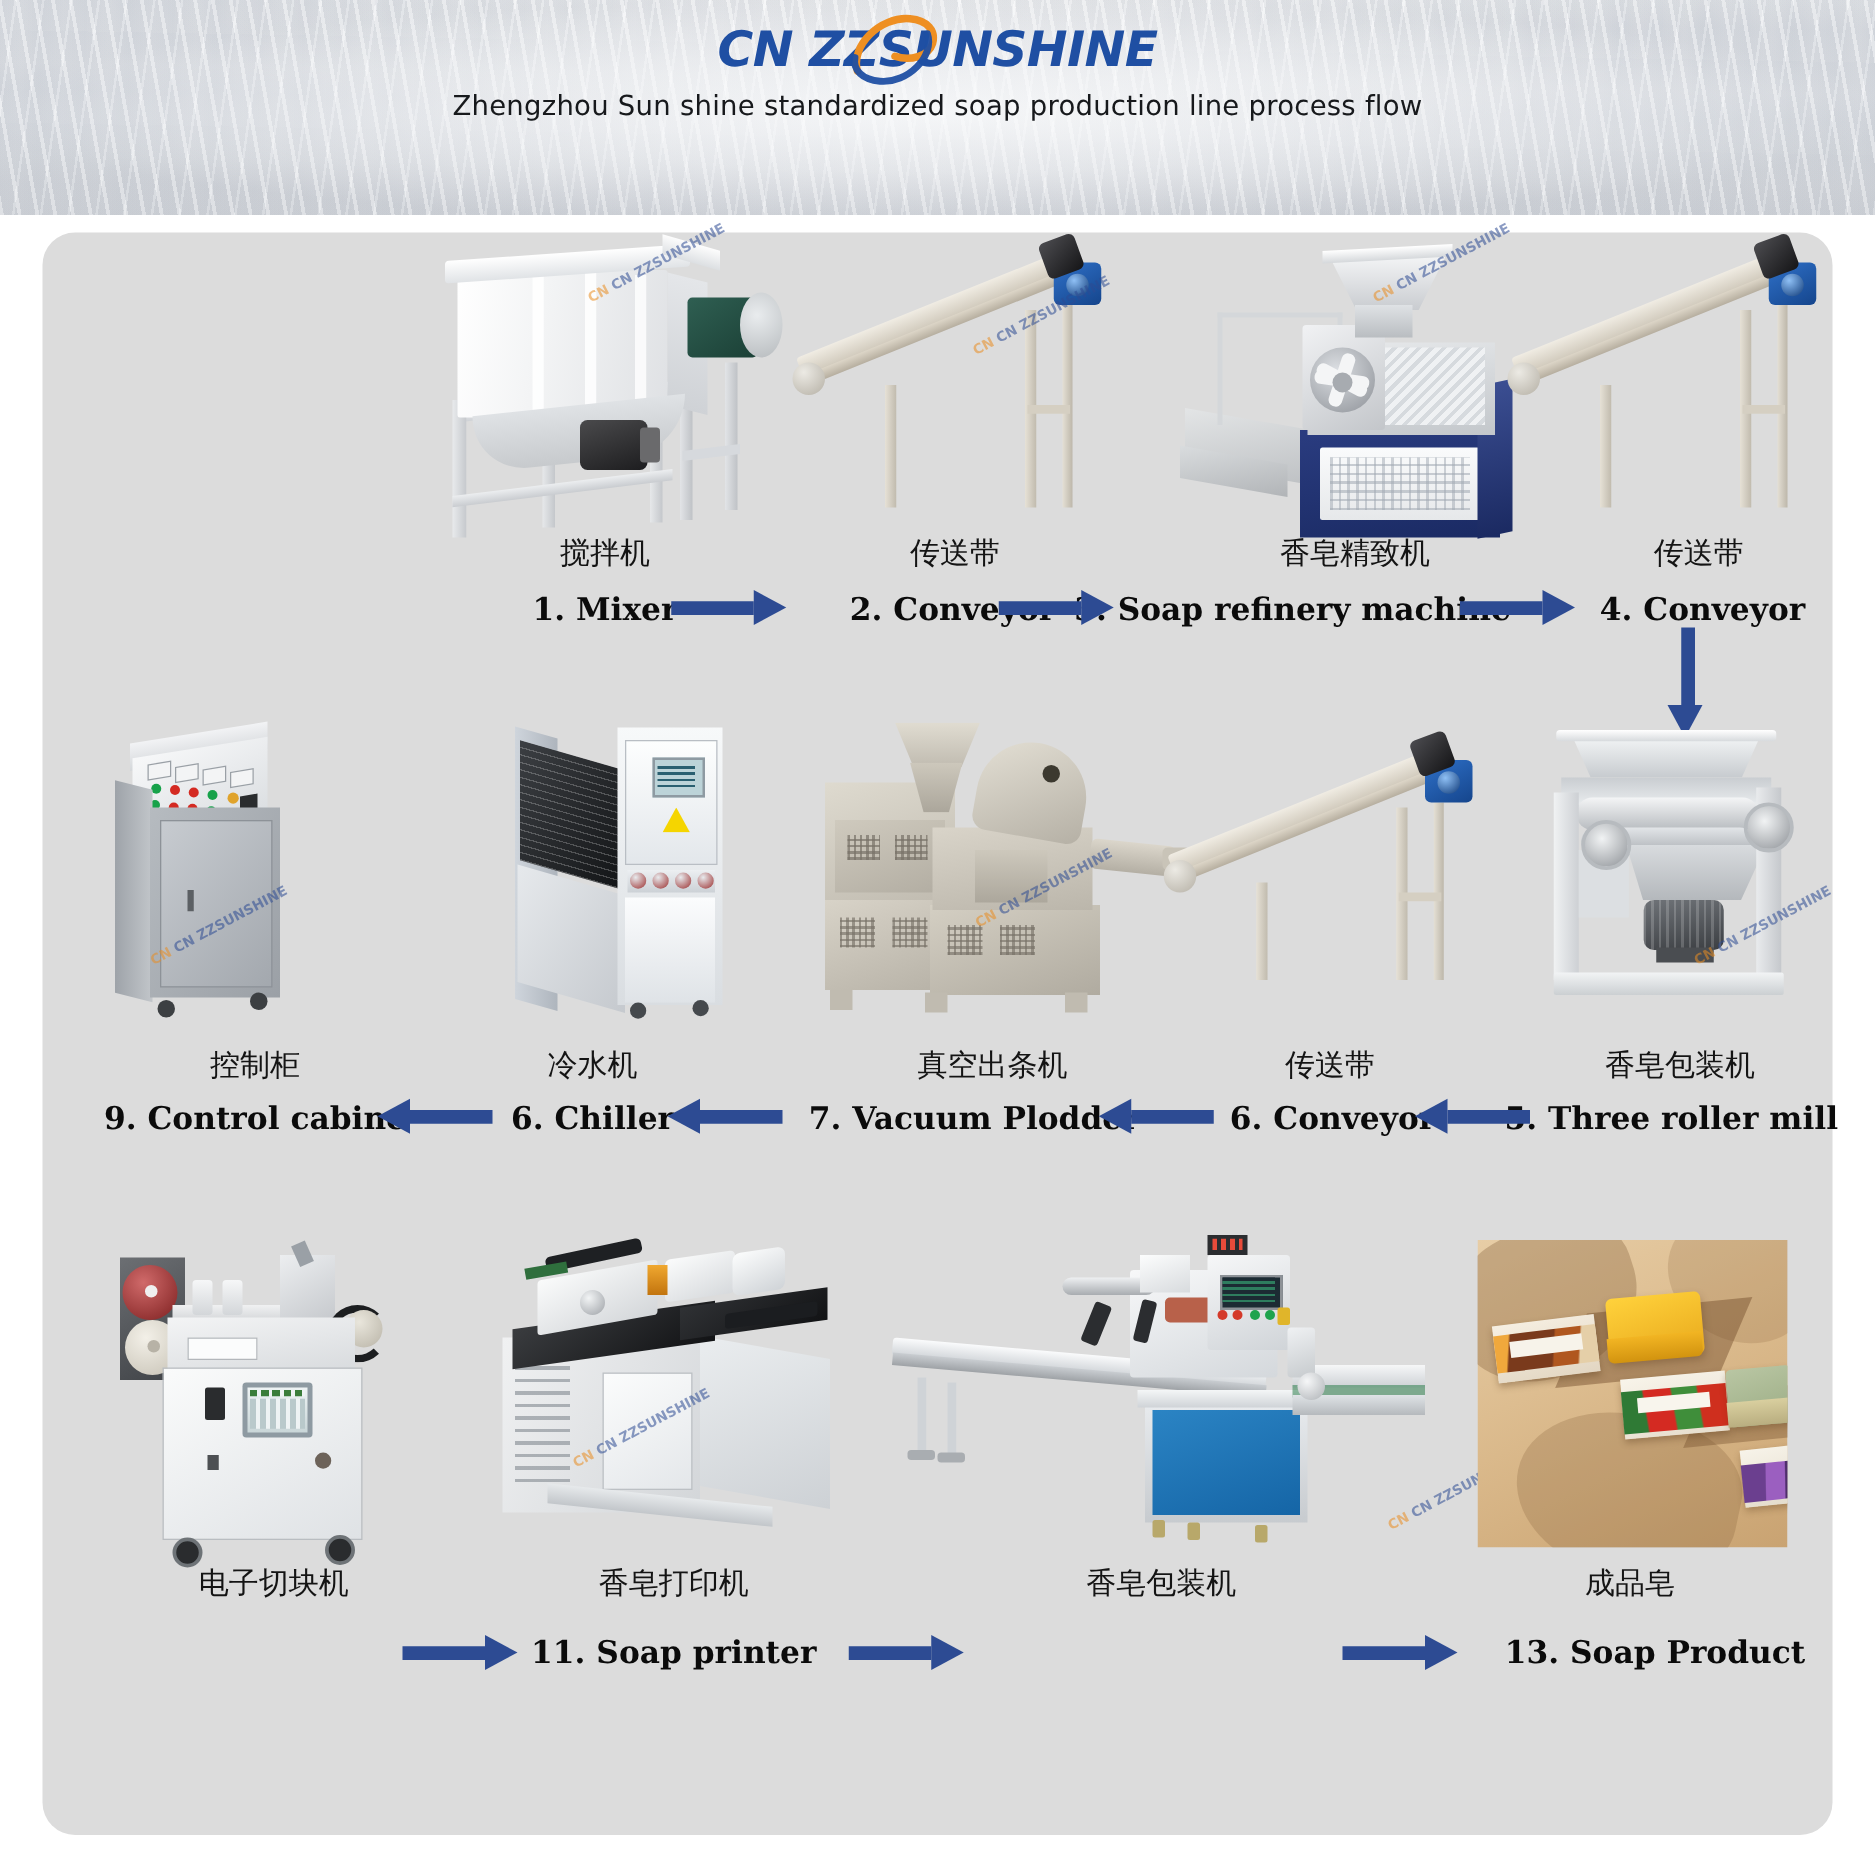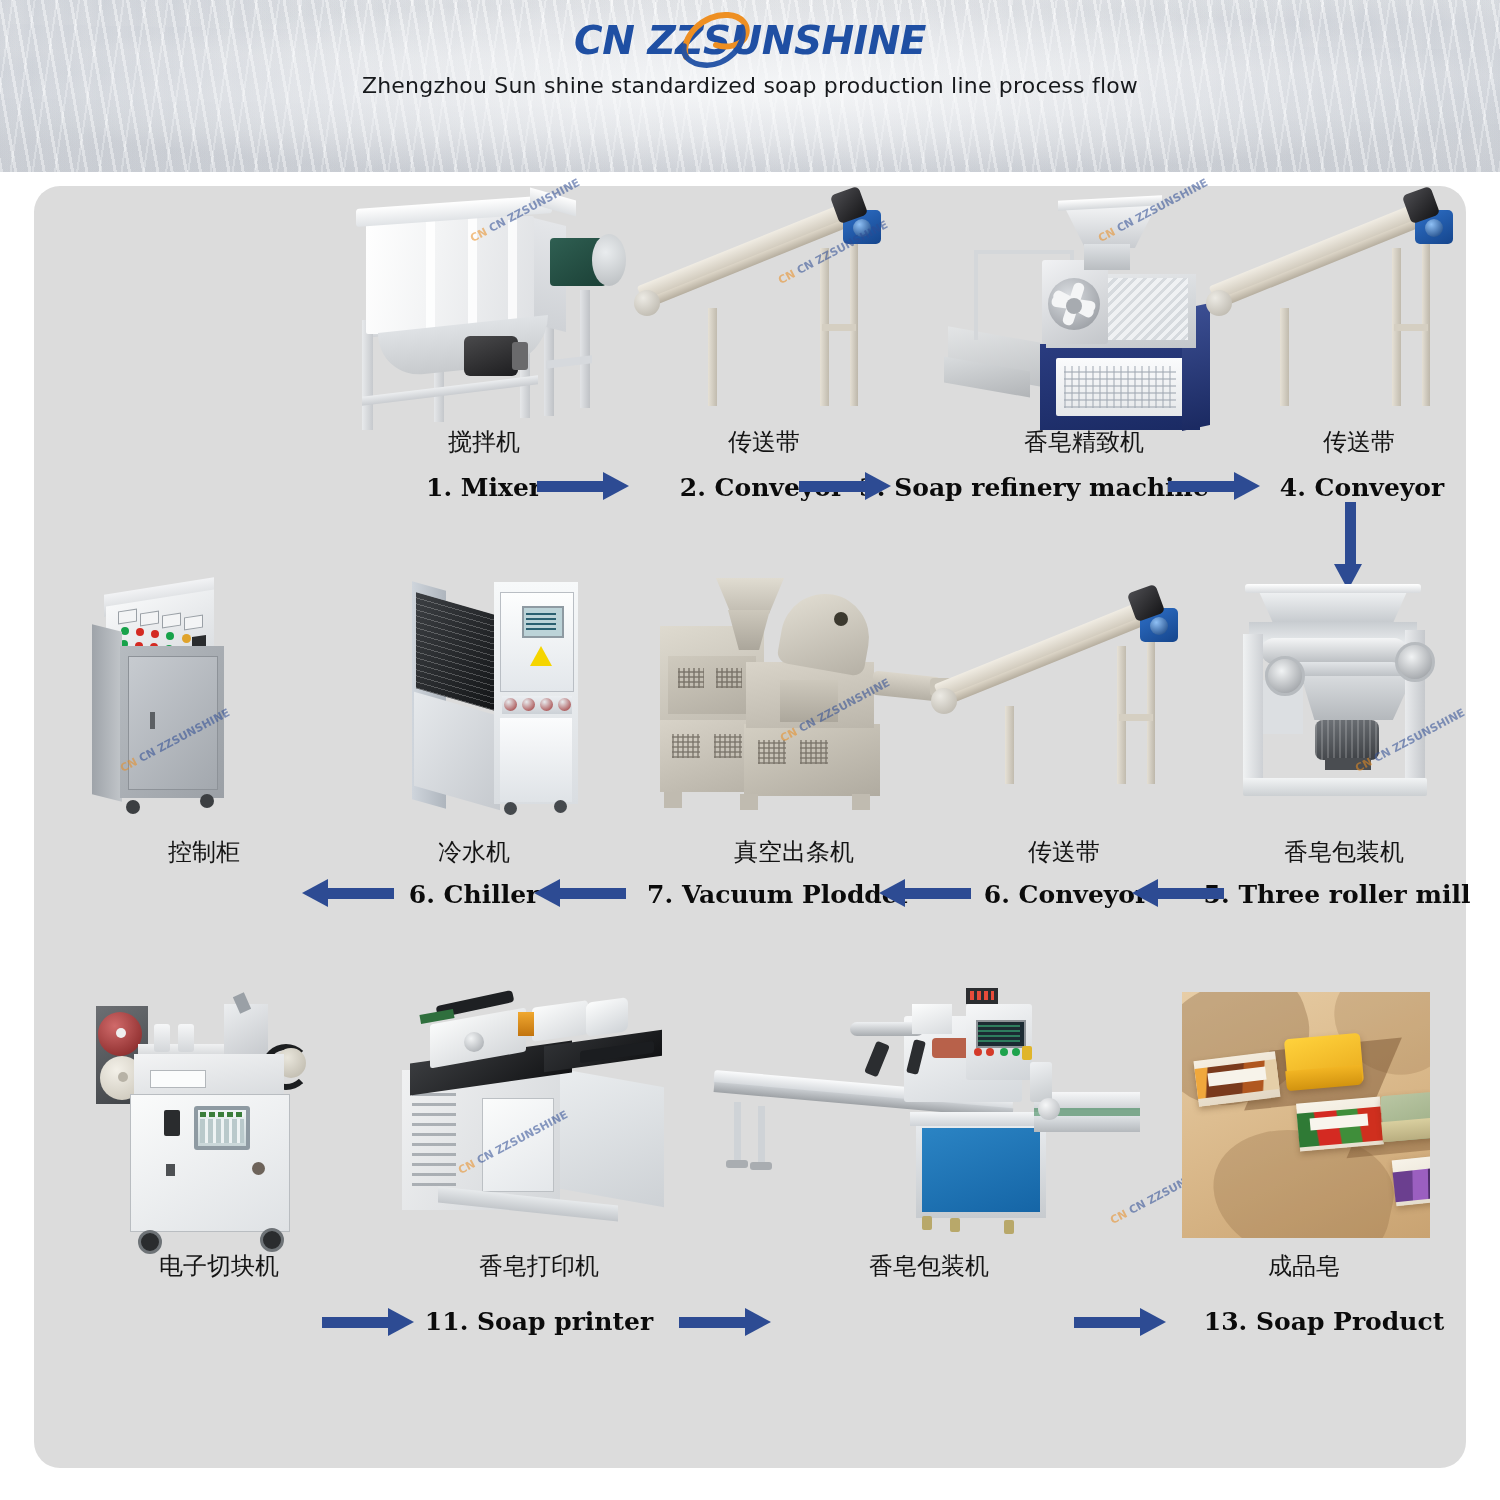--- a/index.html
+++ b/index.html
@@ -415,20 +415,21 @@
         <div class="ph" style="left:116px;top:194px;width:46px;height:12px;background:#4a4d51;"></div>
         <div class="wm" style="left:140px;top:170px;"><span class="o">CN </span><span>CN ZZSUNSHINE</span></div>
       </div>
 
       <div class="cap-cn" style="left:60px;top:272px;width:220px;">控制柜</div>
       <div class="cap-cn" style="left:330px;top:272px;width:220px;">冷水机</div>
       <div class="cap-cn" style="left:640px;top:272px;width:240px;">真空出条机</div>
       <div class="cap-cn" style="left:920px;top:272px;width:220px;">传送带</div>
       <div class="cap-cn" style="left:1190px;top:272px;width:240px;">香皂包装机</div>
 
+      <div class="cap-en" style="left:20px;top:315px;width:300px;">9. Control cabine</div>
       <div class="cap-en" style="left:330px;top:315px;width:220px;">6. Chiller</div>
       <div class="cap-en" style="left:580px;top:315px;width:330px;">7. Vacuum Plodder</div>
       <div class="cap-en" style="left:912px;top:315px;width:240px;">6. Conveyor</div>
       <div class="cap-en" style="left:1168px;top:315px;width:270px;">5. Three roller mill</div>
 
       <div class="arrow ar-left" style="left:268px;top:315px;width:92px;height:29px;">
         <div class="ar-head"></div>
           <div class="ar-shaft" style="width:66px;"></div>
       </div>
       <div class="arrow ar-left" style="left:500px;top:315px;width:92px;height:29px;">

